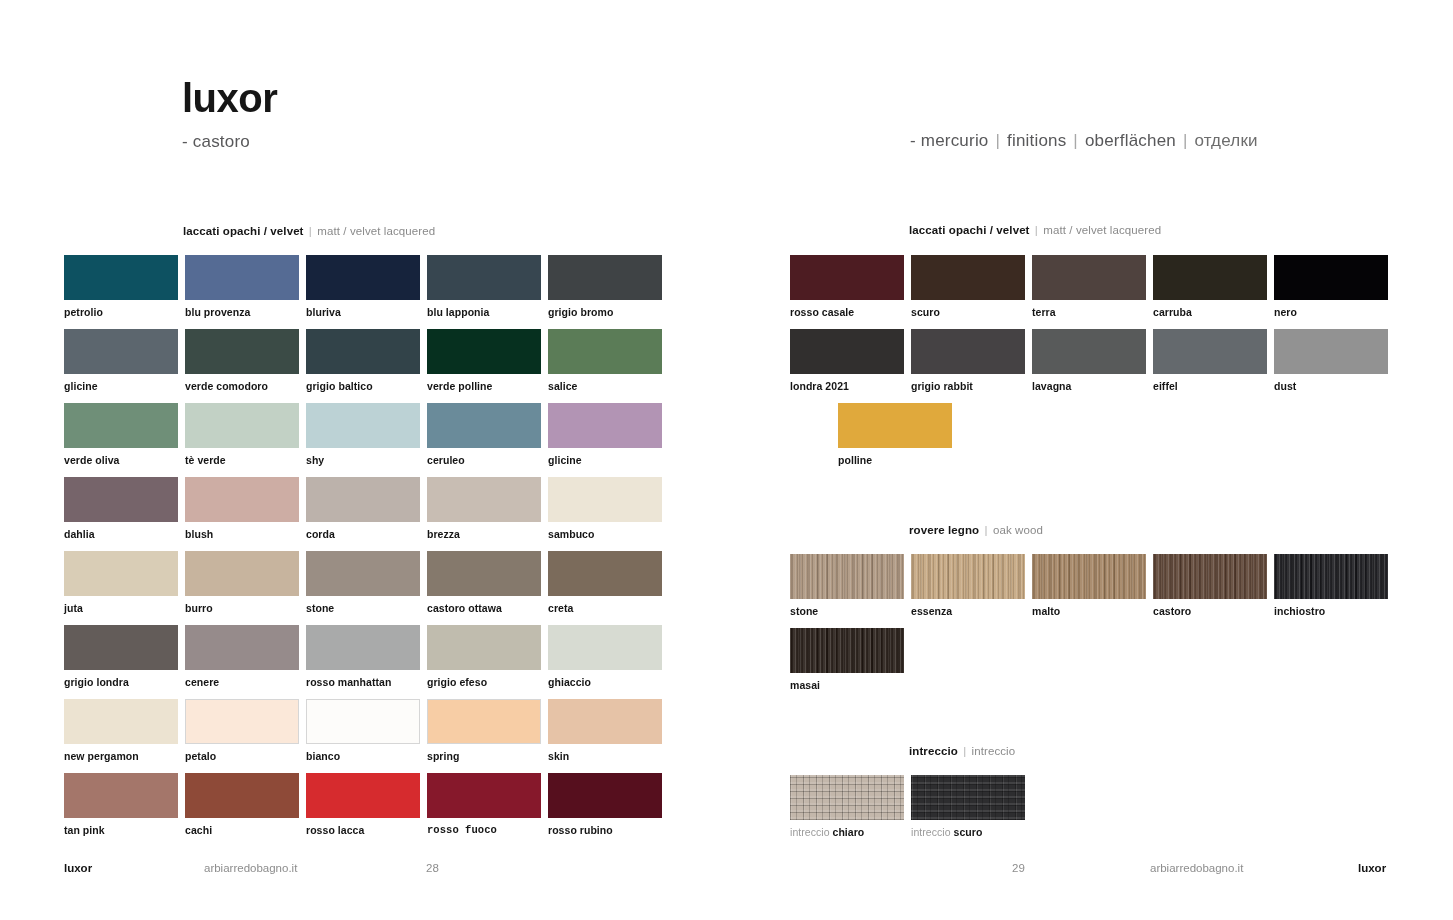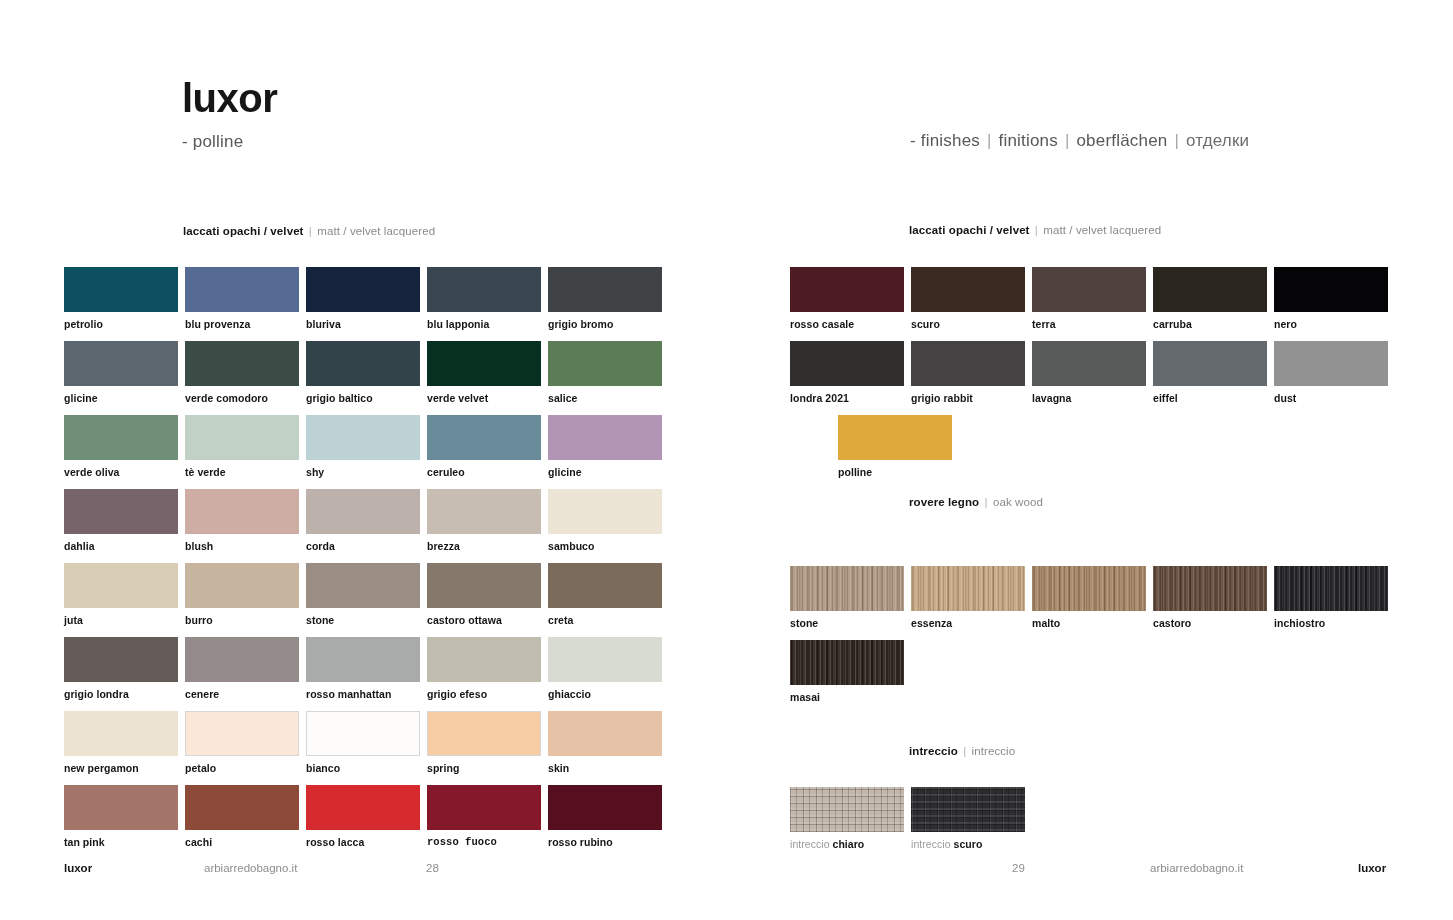--- a/index.html
+++ b/index.html
@@ -72,21 +72,21 @@
   
   .grid {
     position: absolute;
   }
   .swatch-row {
     position: relative;
     height: 74px;
   }
   .swatch-cell {
     position: absolute;
-    top: 12px;
+    top: 0;
     width: 114px;
   }
   .chip {
     width: 114px;
     height: 45px;
     display: block;
     position: relative;
     overflow: hidden;
   }
   .chip.bordered {
@@ -189,36 +189,36 @@
   .footer-page {
     color: #8d8d8d;
     font-weight: normal;
   }
 </style>
 </head>
 <body>
 
 <div id="title-block">
   <div id="page-title">luxor</div>
-  <div id="page-subtitle">- polline</div>
+  <div id="page-subtitle">- castoro</div>
 </div>
 
 <div id="header-right">
-  <span>- finishes</span><span class="sep"> | </span><span>finitions</span><span class="sep"> | </span><span>oberflächen</span><span class="sep"> | </span><span class="cyr">отделки</span>
+  <span>- mercurio</span><span class="sep"> | </span><span>finitions</span><span class="sep"> | </span><span>oberflächen</span><span class="sep"> | </span><span class="cyr">отделки</span>
 </div>
 
 <div class="section-header" style="left:183px; top:225px;">
   <span class="sh-bold">laccati opachi / velvet</span><span class="sh-pipe"> | </span><span class="sh-light">matt / velvet lacquered</span>
 </div>
 
 <div class="section-header" style="left:909px; top:224px;">
   <span class="sh-bold">laccati opachi / velvet</span><span class="sh-pipe"> | </span><span class="sh-light">matt / velvet lacquered</span>
 </div>
 
-<div class="section-header" style="left:909px; top:496px;">
+<div class="section-header" style="left:909px; top:524px;">
   <span class="sh-bold">rovere legno</span><span class="sh-pipe"> | </span><span class="sh-light">oak wood</span>
 </div>
 
 <div class="section-header" style="left:909px; top:745px;">
   <span class="sh-bold">intreccio</span><span class="sh-pipe"> | </span><span class="sh-light">intreccio</span>
 </div>
 
 <div class="grid" id="grid-left" style="left:64px; top:255px;">
     <div class="swatch-row">
       <div class="swatch-cell" style="left: 0px;">
@@ -250,21 +250,21 @@
       <div class="swatch-cell" style="left: 121px;">
         <span class="chip" style="background: rgb(59, 75, 70);"></span>
         <span class="chip-label">verde comodoro</span>
       </div>
       <div class="swatch-cell" style="left: 242px;">
         <span class="chip" style="background: rgb(50, 67, 73);"></span>
         <span class="chip-label">grigio baltico</span>
       </div>
       <div class="swatch-cell" style="left: 363px;">
         <span class="chip" style="background: rgb(6, 48, 31);"></span>
-        <span class="chip-label">verde velvet</span>
+        <span class="chip-label">verde polline</span>
       </div>
       <div class="swatch-cell" style="left: 484px;">
         <span class="chip" style="background: rgb(91, 124, 87);"></span>
         <span class="chip-label">salice</span>
       </div>
     </div>
     <div class="swatch-row">
       <div class="swatch-cell" style="left: 0px;">
         <span class="chip" style="background: rgb(111, 143, 120);"></span>
         <span class="chip-label">verde oliva</span>

